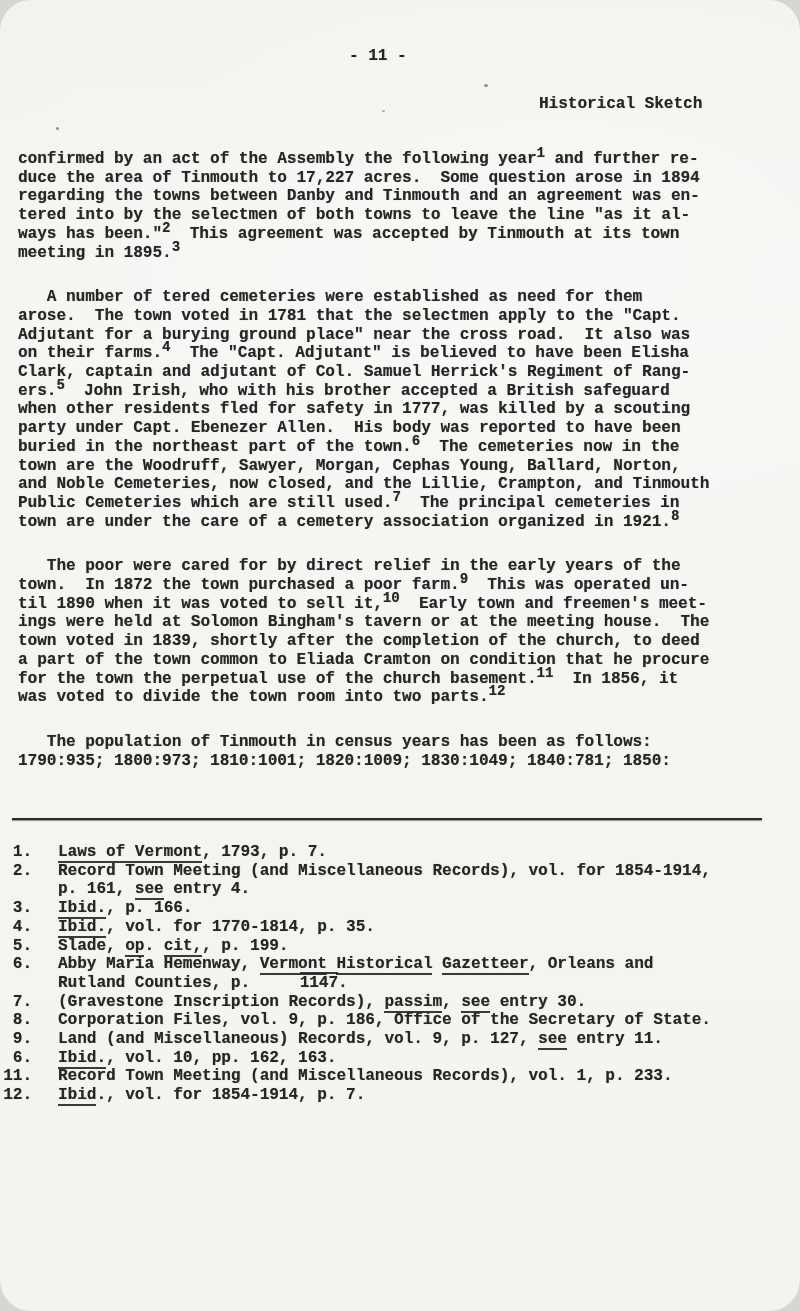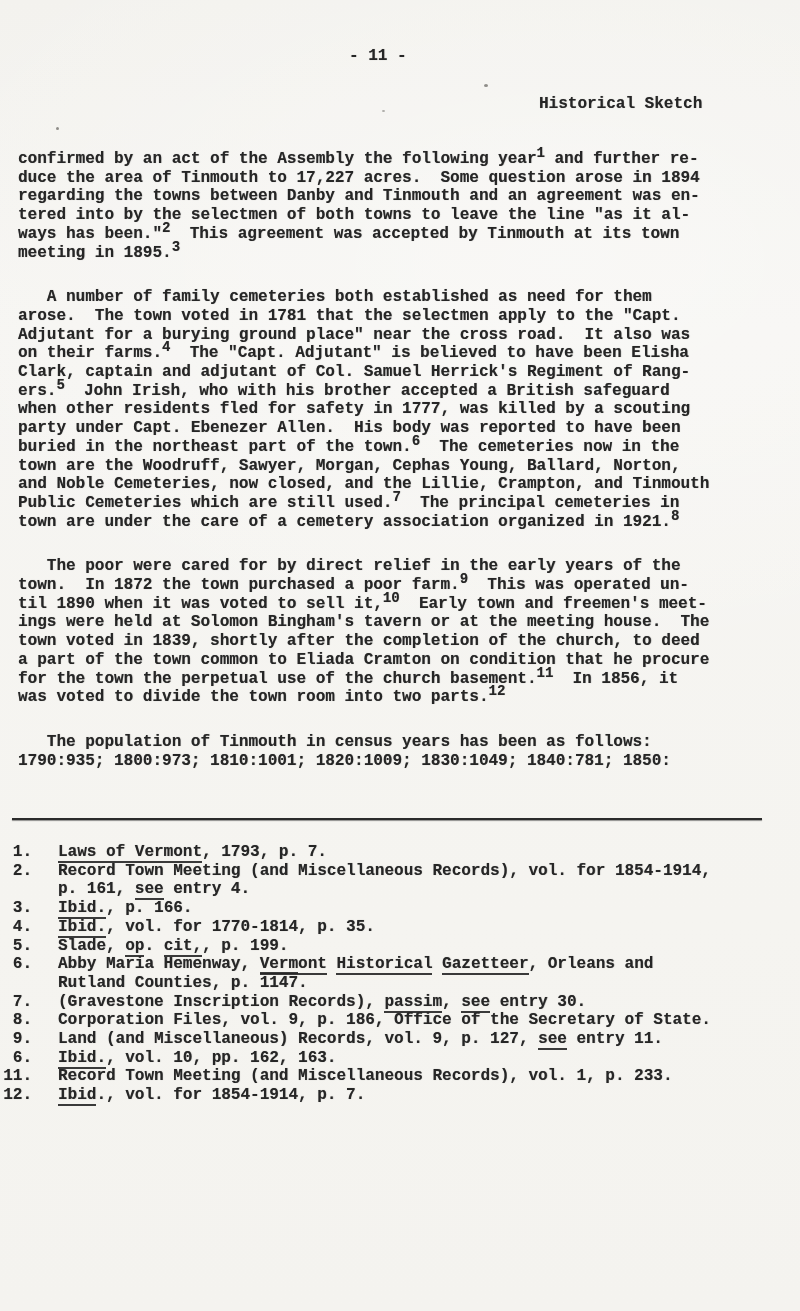--- a/index.html
+++ b/index.html
@@ -10,30 +10,31 @@
     background:
       radial-gradient(1200px 700px at 70% 20%, rgba(255,255,255,0.35), rgba(0,0,0,0) 60%),
       linear-gradient(180deg,#f3f2ee 0%, #f6f5f2 25%, #f5f4f0 70%, #f4f3ef 100%);
     overflow:hidden;
     font-family:"Liberation Mono","DejaVu Sans Mono",monospace;
     font-size:16px;
     font-weight:700;
     line-height:18.7px;
     color:#262626;
     text-shadow:0.3px 0.3px 0.7px rgba(45,45,45,0.55);
+    border-radius:31px;
   }
   .doc-text{white-space:pre;}
   .page-number{position:absolute;left:349px;top:47px;}
   .heading{position:absolute;left:539px;top:95px;}
   .body-block{position:absolute;left:18px;top:150px;}
   .para{margin:0 12px 26px 0;}
   .line{white-space:pre;}
   .sup{position:relative;top:-6px;font-size:14px;}
   .u{border-bottom:2px solid rgba(38,38,38,0.9);}
-  .ol{border-top:2px solid rgba(38,38,38,0.9);}
+  .ol{border-top:2px solid rgba(38,38,38,0.9);margin-left:40px;}
   .divider{
     position:absolute;left:12px;top:818px;width:750px;height:2px;
     background:#2b2b2b;
     box-shadow:0 1px 1px rgba(43,43,43,0.5);
   }
   .footnotes{position:absolute;left:1px;top:843px;}
   .fn-row{display:flex;align-items:flex-start;}
   .fn-num{width:31px;text-align:right;white-space:pre;flex:0 0 31px;}
   .fn-text{margin-left:26px;}
   .speck{position:absolute;border-radius:50%;background:#8f8d89;}
@@ -51,21 +52,21 @@
   <div class="body-block">
       <div class="para">
         <div class="line">confirmed by an act of the Assembly the following year<span class="sup">1</span> and further re-</div>
         <div class="line">duce the area of Tinmouth to 17,227 acres.  Some question arose in 1894</div>
         <div class="line">regarding the towns between Danby and Tinmouth and an agreement was en-</div>
         <div class="line">tered into by the selectmen of both towns to leave the line "as it al-</div>
         <div class="line">ways has been."<span class="sup">2</span>  This agreement was accepted by Tinmouth at its town</div>
         <div class="line">meeting in 1895.<span class="sup">3</span></div>
       </div>
       <div class="para">
-        <div class="line">   A number of family cemeteries both established as need for them</div>
+        <div class="line">   A number of tered cemeteries were established as need for them</div>
         <div class="line">arose.  The town voted in 1781 that the selectmen apply to the "Capt.</div>
         <div class="line">Adjutant for a burying ground place" near the cross road.  It also was</div>
         <div class="line">on their farms.<span class="sup">4</span>  The "Capt. Adjutant" is believed to have been Elisha</div>
         <div class="line">Clark, captain and adjutant of Col. Samuel Herrick's Regiment of Rang-</div>
         <div class="line">ers.<span class="sup">5</span>  John Irish, who with his brother accepted a British safeguard</div>
         <div class="line">when other residents fled for safety in 1777, was killed by a scouting</div>
         <div class="line">party under Capt. Ebenezer Allen.  His body was reported to have been</div>
         <div class="line">buried in the northeast part of the town.<span class="sup">6</span>  The cemeteries now in the</div>
         <div class="line">town are the Woodruff, Sawyer, Morgan, Cephas Young, Ballard, Norton,</div>
         <div class="line">and Noble Cemeteries, now closed, and the Lillie, Crampton, and Tinmouth</div>

